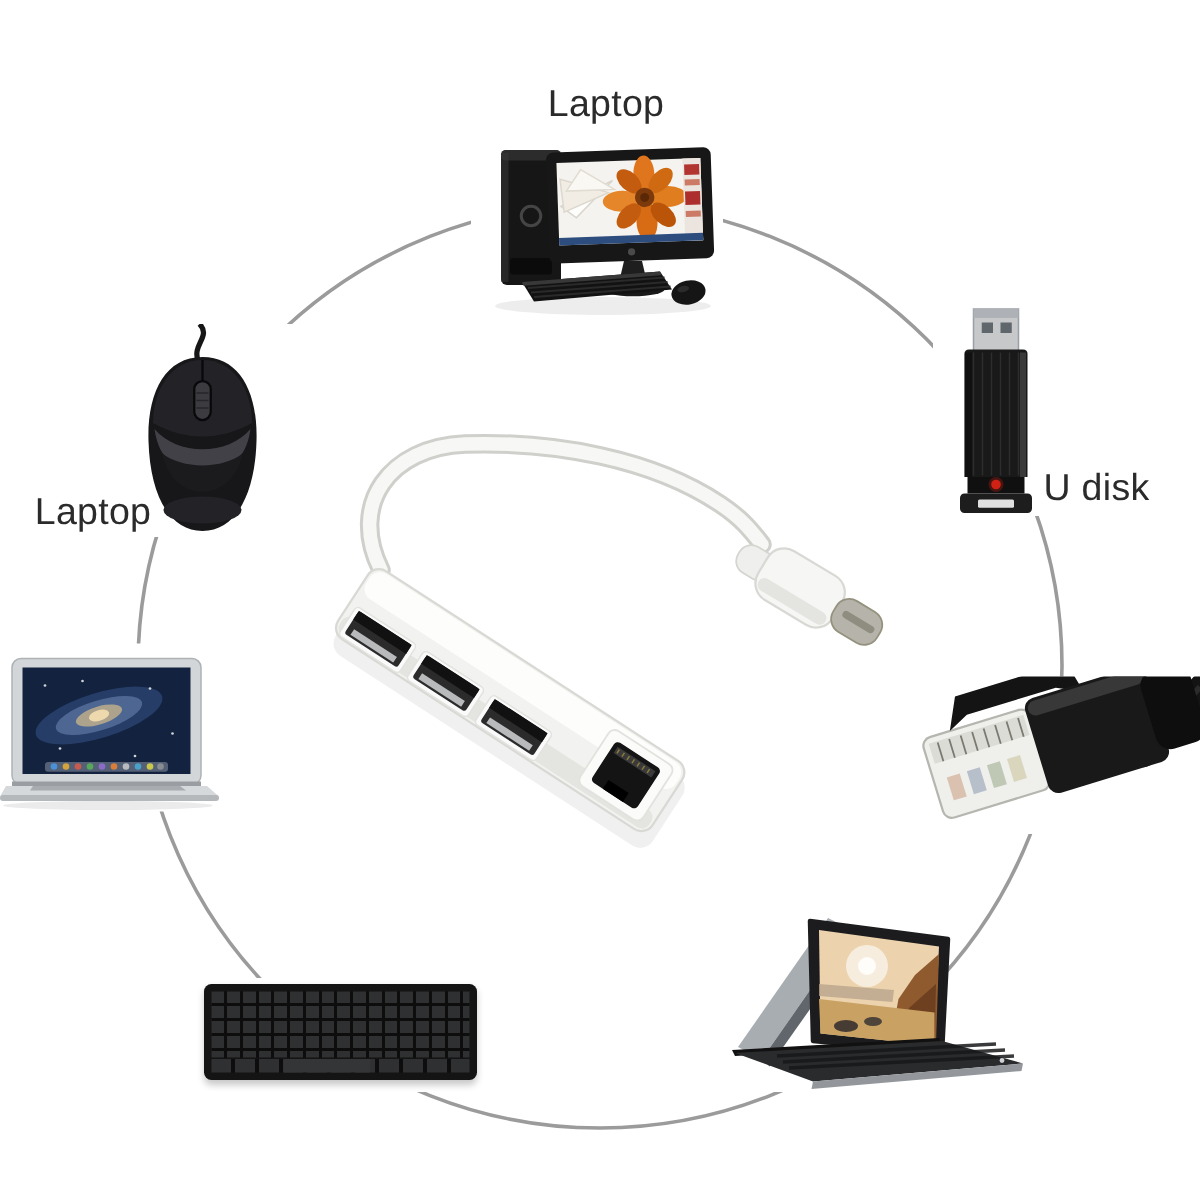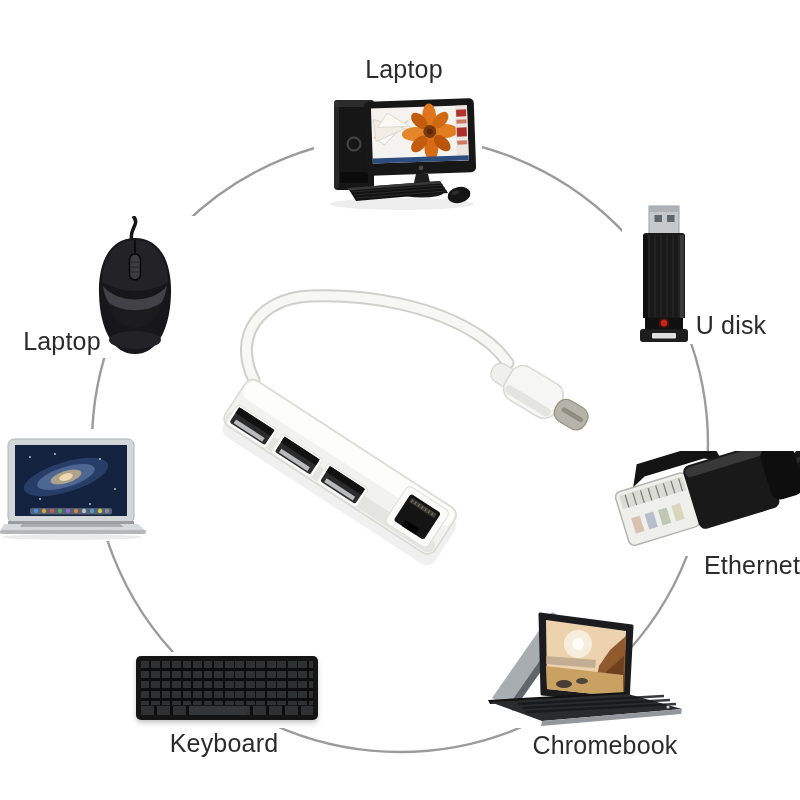--- a/index.html
+++ b/index.html
@@ -109,21 +109,20 @@
         <rect x="23" y="2" width="9" height="16" fill="#8898b0" opacity="0.55"></rect>
         <rect x="37" y="2" width="9" height="16" fill="#98a888" opacity="0.55"></rect>
         <rect x="51" y="2" width="9" height="16" fill="#c8c098" opacity="0.55"></rect>
         <path d="M20,-27 L30,-48 L98,-48 Q108,-48 110,-38 L113,-26 L96,-34 L34,-34 Z" fill="#141414"></path>
         <rect x="72" y="-32" width="84" height="66" rx="7" fill="#191919"></rect>
         <rect x="74" y="-30" width="80" height="10" rx="5" fill="#383838"></rect>
         <rect x="150" y="-26" width="34" height="54" rx="10" fill="#0e0e0e"></rect>
       </g>
     </svg>
   </div>
-  <div class="label" style="left:752px;top:506px;">Ethernet</div>
 
   <div class="device-box transparent" style="left:478px;top:552px;width:214px;height:132px;">
     <svg width="214" height="132" viewBox="0 0 214 132">
       <rect x="0" y="0" width="154" height="96" fill="#ffffff"></rect>
       <rect x="0" y="93" width="214" height="39" fill="#ffffff"></rect>
       <path d="M14,102 L74,16 L90,24 L30,110 Z" fill="#a8adb2"></path>
       <path d="M30,110 L90,24 L95,30 L35,115 Z" fill="#60666c"></path>
       <path d="M62,18 L154,30 L150,106 L64,98 Z" fill="#1c1c1e" stroke="#1c1c1e" stroke-width="3" stroke-linejoin="round"></path>
       <path d="M68,24 L148,35 L145,101 L69,93 Z" fill="#ecd3ae"></path>
       <circle cx="100" cy="48" r="14" fill="#ffffff" opacity="0.6"></circle>
@@ -134,30 +133,28 @@
       <path d="M68,70 L145,79 L145,101 L69,93 Z" fill="#c9a263"></path>
       <ellipse cx="86" cy="88" rx="8" ry="4" fill="#473c33"></ellipse>
       <ellipse cx="104" cy="85" rx="6" ry="3" fill="#4f443a"></ellipse>
       <path d="M10,104 L148,96 L150,100 L12,108 Z" fill="#111111"></path>
       <path d="M12,106 L150,98 L204,113 L64,125 Z" fill="#2a2b2d"></path>
       <path d="M40,108 L186,100 M44,112 L192,104 M48,116 L198,108" stroke="#17181a" stroke-width="2.5" opacity="0.85"></path>
       <path d="M64,125 L204,113 L203,118 L63,130 Z" fill="#93979c"></path>
       <circle cx="190" cy="111" r="1.6" fill="#cfd3d7"></circle>
     </svg>
   </div>
-  <div class="label" style="left:605px;top:686px;">Chromebook</div>
 
   <div class="device-box" style="left:128px;top:608px;width:200px;height:76px;">
     <div class="kb-body">
       <div class="kb-keys"></div>
       <div class="kb-bottomrow"></div>
       <div class="kb-space"></div>
     </div>
   </div>
-  <div class="label" style="left:224px;top:684px;">Keyboard</div>
 
   <div class="device-box" style="left:0px;top:385px;width:150px;height:112px;">
     <svg width="150" height="112" viewBox="0 0 150 112">
       <ellipse cx="72" cy="108" rx="70" ry="3" fill="rgba(0,0,0,0.08)"></ellipse>
       <rect x="8" y="10" width="126" height="84" rx="6" fill="#d3d6d8" stroke="#aeb2b5" stroke-width="1"></rect>
       <rect x="15" y="16" width="112" height="71" fill="#13233f"></rect>
       <g transform="rotate(-17 66 48)">
         <ellipse cx="66" cy="48" rx="44" ry="15" fill="#2c4472" opacity="0.8"></ellipse>
         <ellipse cx="66" cy="48" rx="30" ry="10" fill="#58719e" opacity="0.8"></ellipse>
         <ellipse cx="66" cy="48" rx="16" ry="6" fill="#b8a98c" opacity="0.9"></ellipse>

